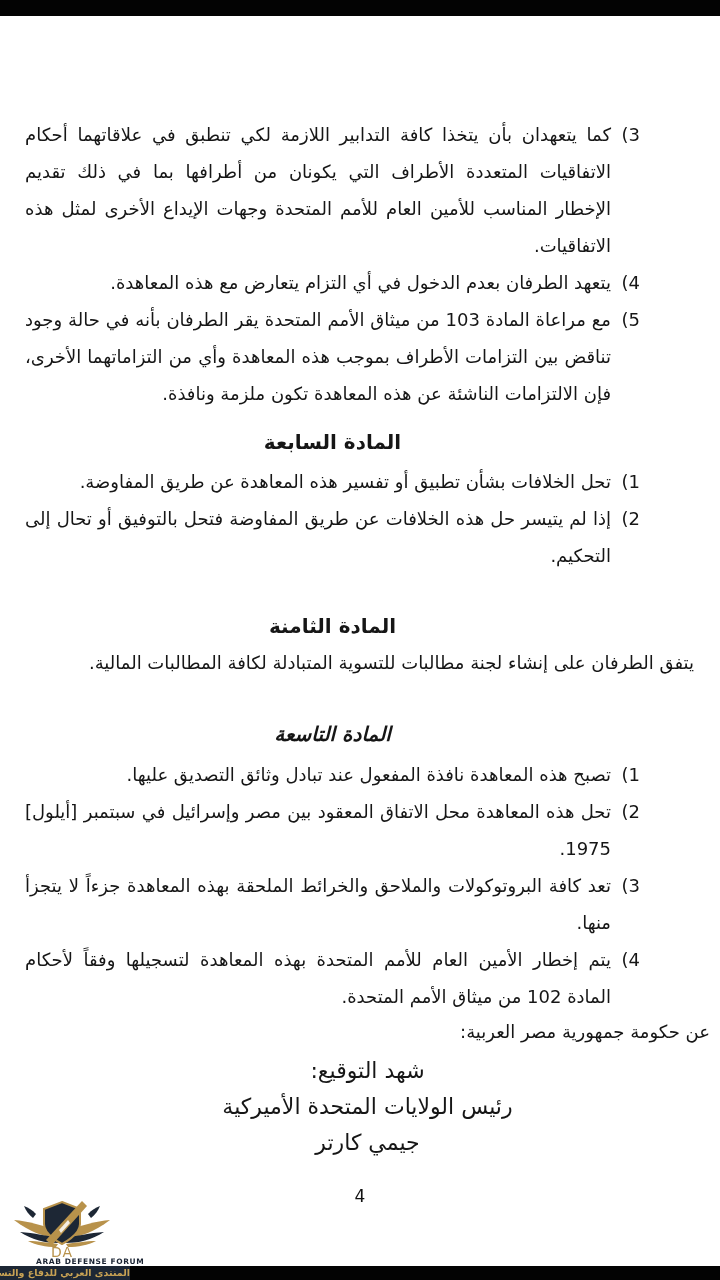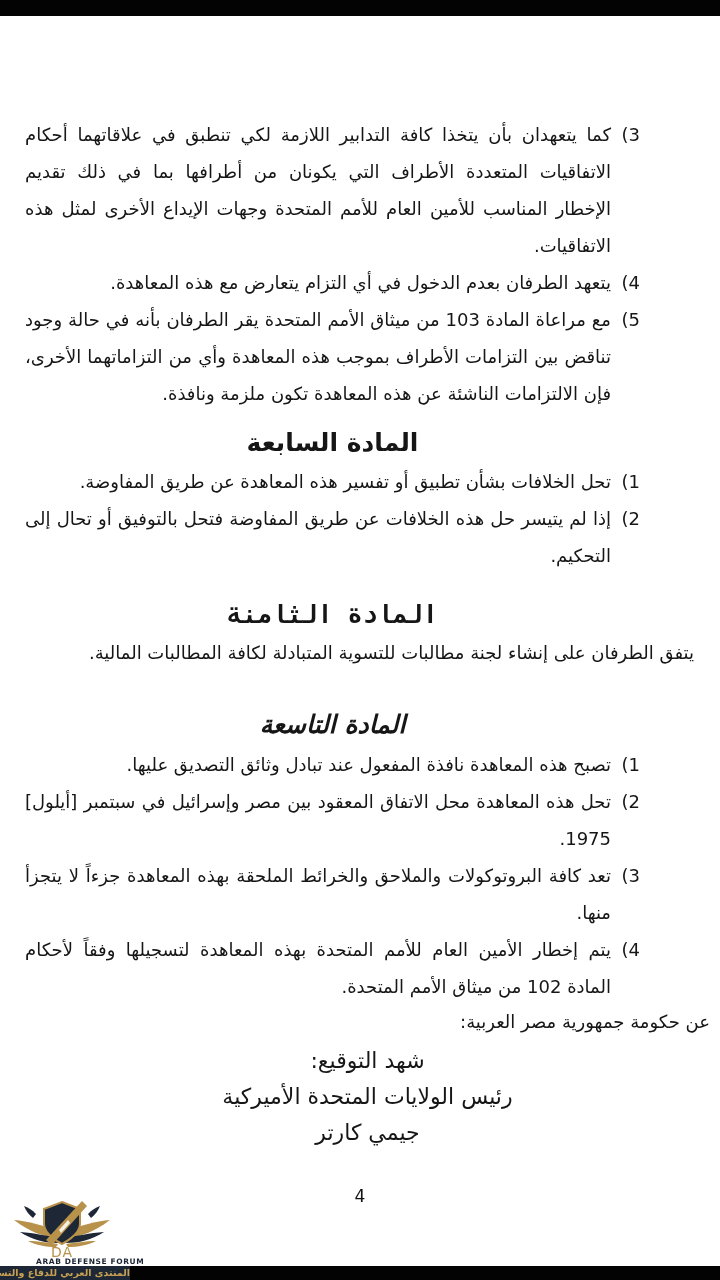--- a/index.html
+++ b/index.html
@@ -15,23 +15,23 @@
 
   .doc { position:absolute; top:0; left:25px; width:685px; padding-top:116px; z-index:1; }
 
   .list { margin-left:0; margin-right:70px; font-size:18px; line-height:37px; }
   .list-item { display:flex; }
   .list-item .num { flex:0 0 29px; text-align:right; }
   .list-item .txt { flex:1 1 auto; text-align:justify; }
 
   .article-heading {
     margin:12px 70px 2px 0; text-align:center;
-    font-weight:bold; font-size:25px; line-height:37px;
+    font-weight:bold; font-size:20px; line-height:37px;
   }
-  .article-heading.h8 { margin-top:24px;font-family:Liberation Mono, monospace; }
+  .article-heading.h8 { margin-top:34px; }
   .article-heading.h9 { margin-top:38px; margin-bottom:3px;font-style:italic; }
 
   .paragraph {
     font-size:18px; line-height:31px; text-align:justify;
     text-indent:16px;
   }
   .closing { margin-top:22px; }
 
   .sig-row {
     margin-top:2px; display:flex; justify-content:space-between;

